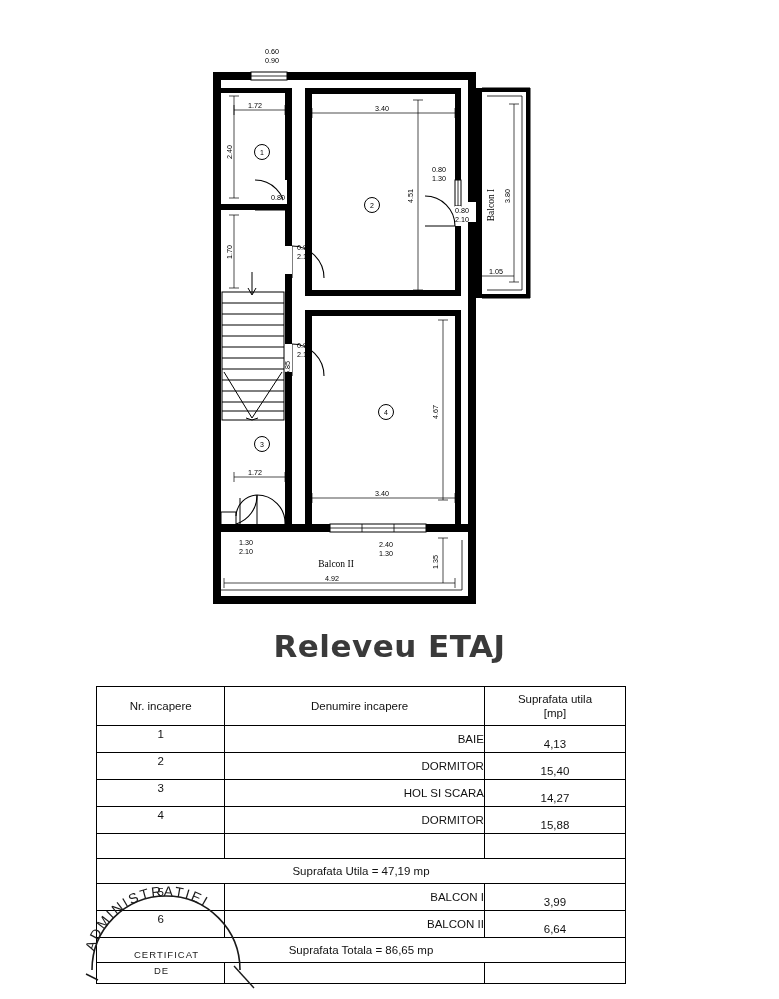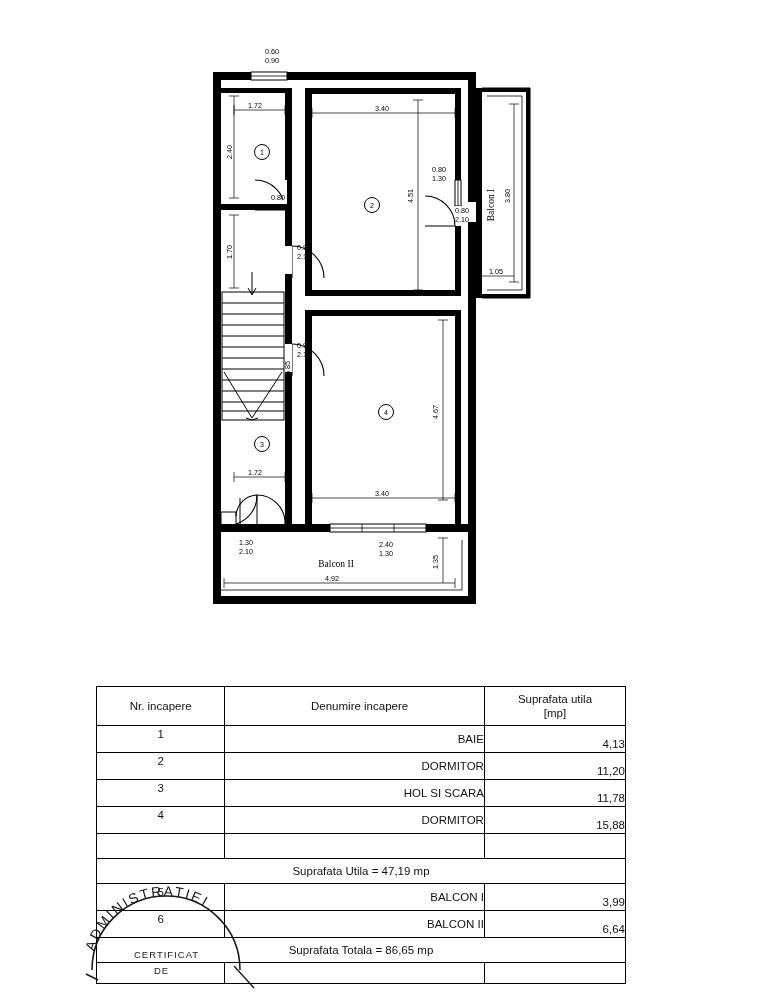--- a/index.html
+++ b/index.html
@@ -32,21 +32,21 @@
     font-family:"Liberation Sans", sans-serif;
     border-radius:15px;
   }
   table.rel td,table.rel th{
     border:1px solid #000;
     padding:0;
     font-weight:normal;
   }
   .c-nr{width:130px;text-align:center;}
   .c-name{width:255px;text-align:right;padding-left:12px;}
-  .c-area{width:143px;text-align:right;}
+  .c-area{width:143px;text-align:center;}
   .hdr td{height:38px;vertical-align:middle;text-align:center;font-size:11.5px;}
   .hdr .c-name{text-align:center;padding-left:10px;}
   .row td{height:24px;vertical-align:middle;}
   .row .c-area{vertical-align:bottom;padding-bottom:2px;}
   .row .c-nr{vertical-align:top;padding-top:2px;}
   .blank td{height:24px;}
   .sum td{height:24px;text-align:center;vertical-align:middle;padding-left:60px;margin-top:44px;}
   .tailrow td{height:20px;border-bottom:none;}
   .hdr-sub{display:block;line-height:1.25;}
 
@@ -267,20 +267,21 @@
 
     <text class="txtD" x="239" y="545">1.30</text>
     <text class="txtD" x="239" y="554">2.10</text>
 
     <text class="txtD" x="379" y="547">2.40</text>
     <text class="txtD" x="379" y="556">1.30</text>
 
   </svg>
   </div>
 
+  <div id="title">Releveu ETAJ</div>
 
   <div id="table-wrap">
     <table class="rel">
       <tbody>
         <tr class="hdr">
           <td class="c-nr">Nr. incapere</td>
           <td class="c-name">Denumire incapere</td>
           <td class="c-area">
             <span class="hdr-sub">Suprafata utila</span>
             <span class="hdr-sub">[mp]</span>
@@ -288,26 +289,26 @@
         </tr>
 
         <tr class="row">
           <td class="c-nr">1</td>
           <td class="c-name">BAIE</td>
           <td class="c-area">4,13</td>
         </tr>
         <tr class="row">
           <td class="c-nr">2</td>
           <td class="c-name">DORMITOR</td>
-          <td class="c-area">11,20</td>
+          <td class="c-area">15,40</td>
         </tr>
         <tr class="row">
           <td class="c-nr">3</td>
           <td class="c-name">HOL SI SCARA</td>
-          <td class="c-area">11,78</td>
+          <td class="c-area">14,27</td>
         </tr>
         <tr class="row">
           <td class="c-nr">4</td>
           <td class="c-name">DORMITOR</td>
           <td class="c-area">15,88</td>
         </tr>
 
         <tr class="blank">
           <td class="c-nr"></td>
           <td class="c-name"></td>

